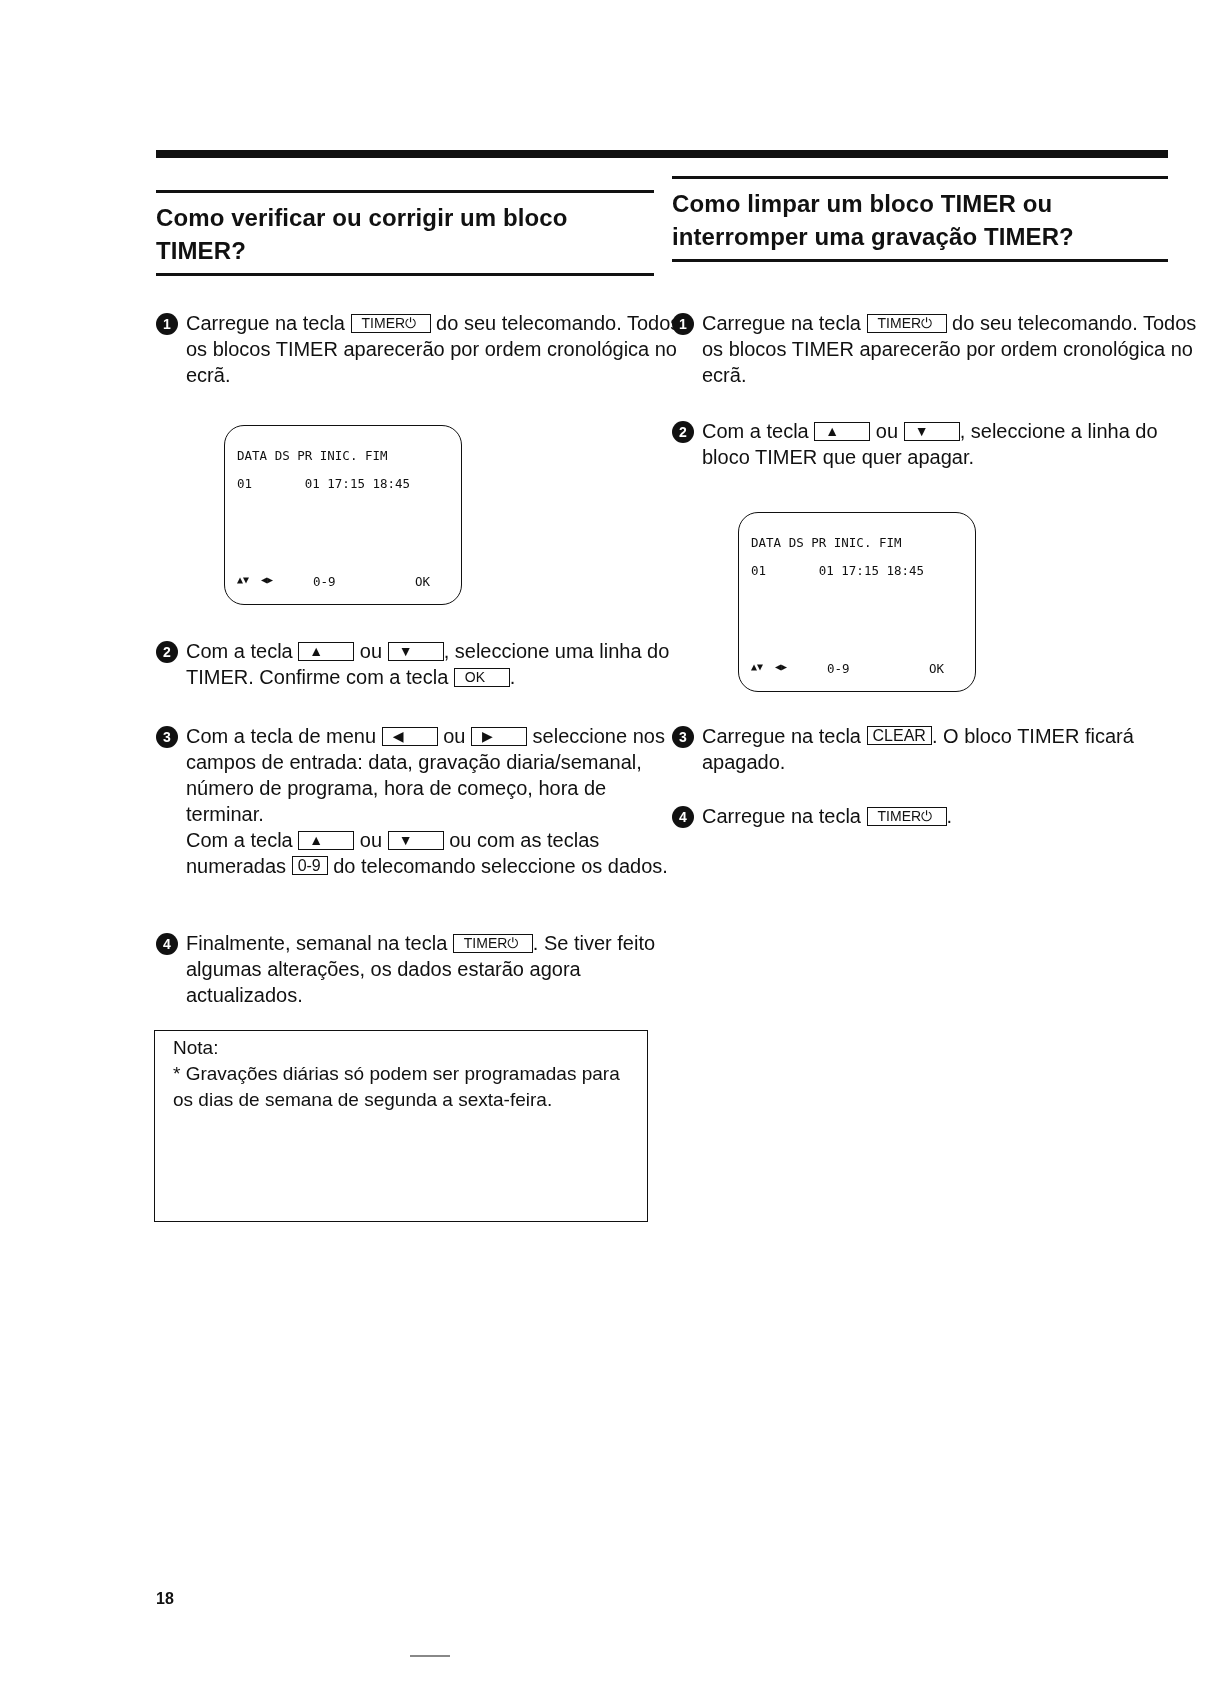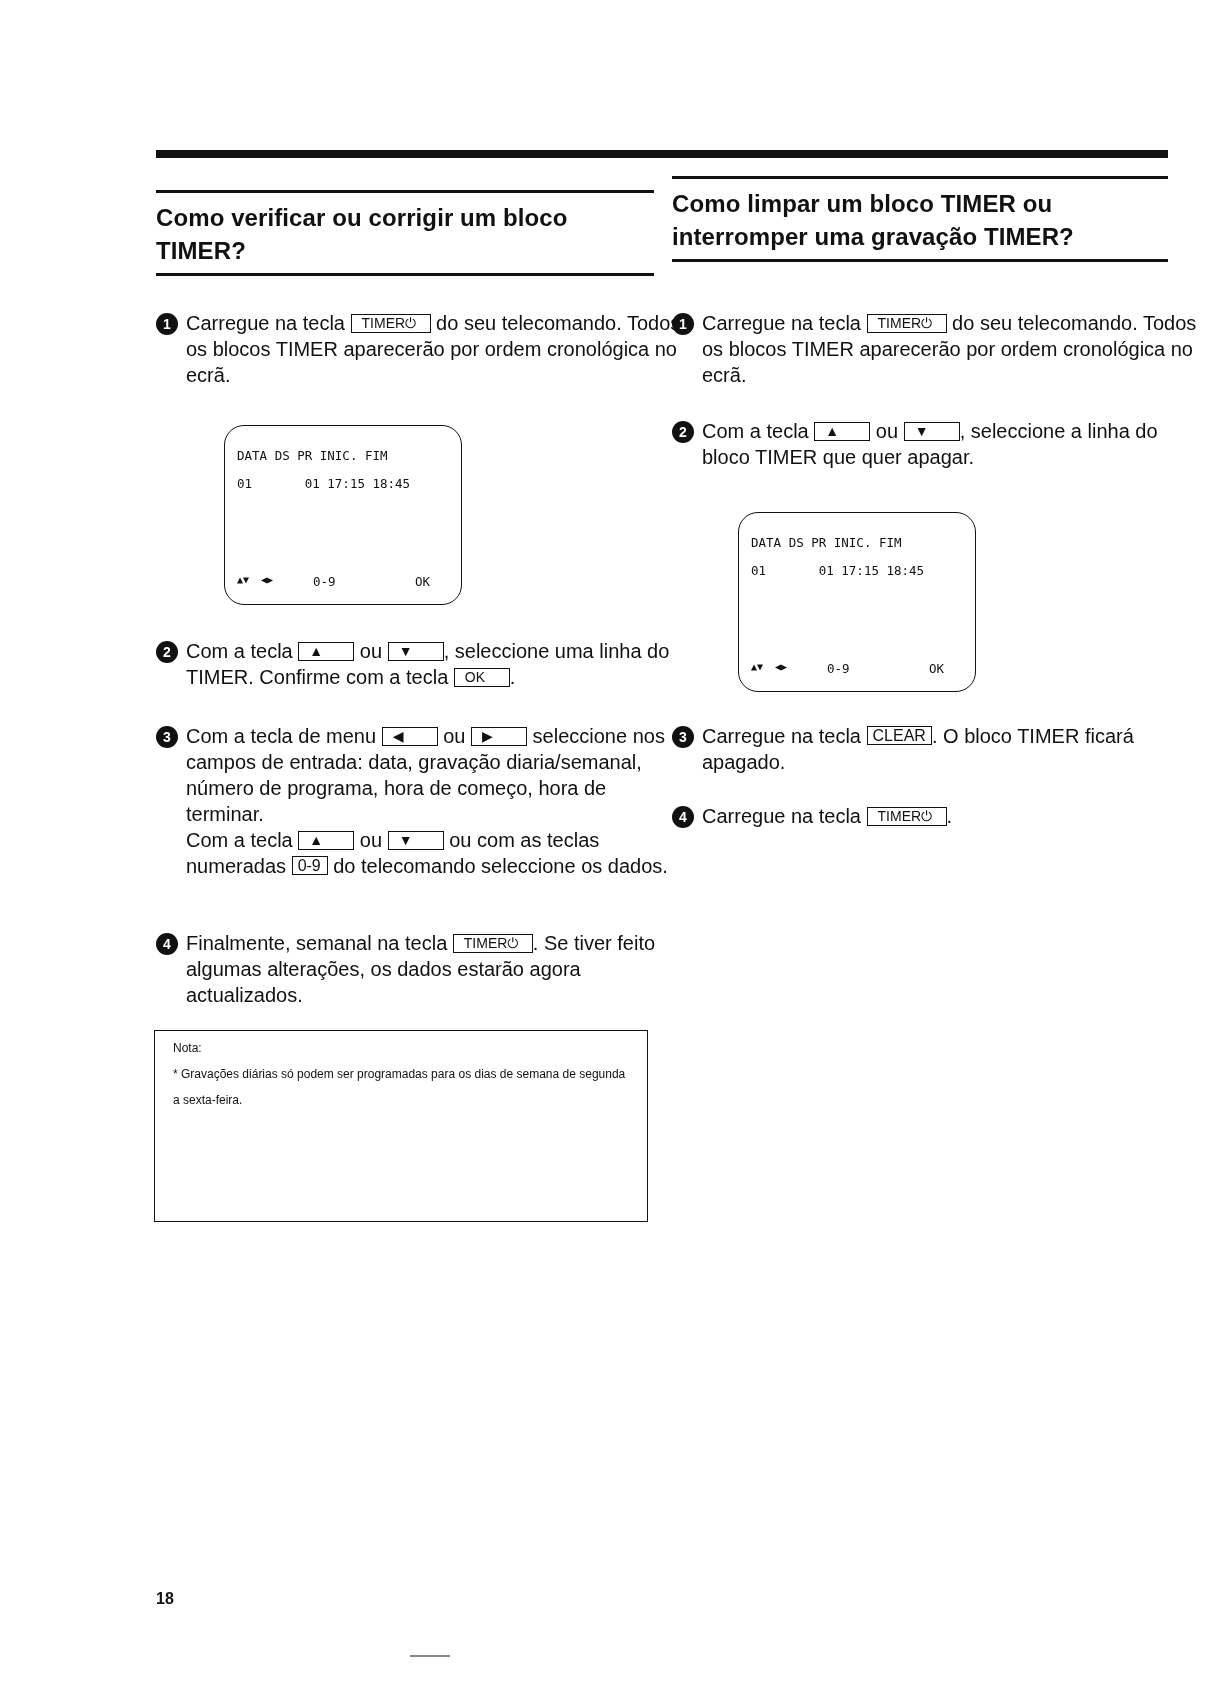--- a/index.html
+++ b/index.html
@@ -18,21 +18,21 @@
               background: #111; color: #fff; font-weight: bold; font-size: 14px; line-height: 22px; text-align: center; }
   .key { display: inline-block; border: 1.5px solid #111; border-top-width: 1px; border-right-width: 1px;
          padding: 0 10px; font-size: 14px; line-height: 17px; vertical-align: 2px; min-width: 20px; }
   .key.wide { min-width: 58px; }
   .key.mid { min-width: 34px; }
   .key.small { padding: 0 5px; min-width: 24px; font-size: 16px; }
   .screen { position: absolute; border: 1.5px solid #111; border-radius: 20px; width: 236px; height: 178px;
             font-family: "DejaVu Sans Mono", monospace; font-size: 12.5px; color: #111; }
   .screen .line { position: absolute; left: 12px; white-space: pre; }
   .note { position: absolute; left: 154px; top: 1030px; width: 494px; height: 192px; border: 1.5px solid #111;
-          font-size: 12px; line-height: 26px; padding: 4px 18px; box-sizing: border-box; }
+          font-size: 19px; line-height: 26px; padding: 4px 18px; box-sizing: border-box; }
   .pagenum { left: 156px; top: 1590px; font-weight: bold; font-size: 16px; }
   .scan-mark { top: 1655px; height: 2px; background: #888; }
 </style>
 </head>
 <body>
 
 <div class="abs top-rule"></div>
 
 <div class="col col-left" style="top:190px;">
   <div class="h-rule-top"></div>

